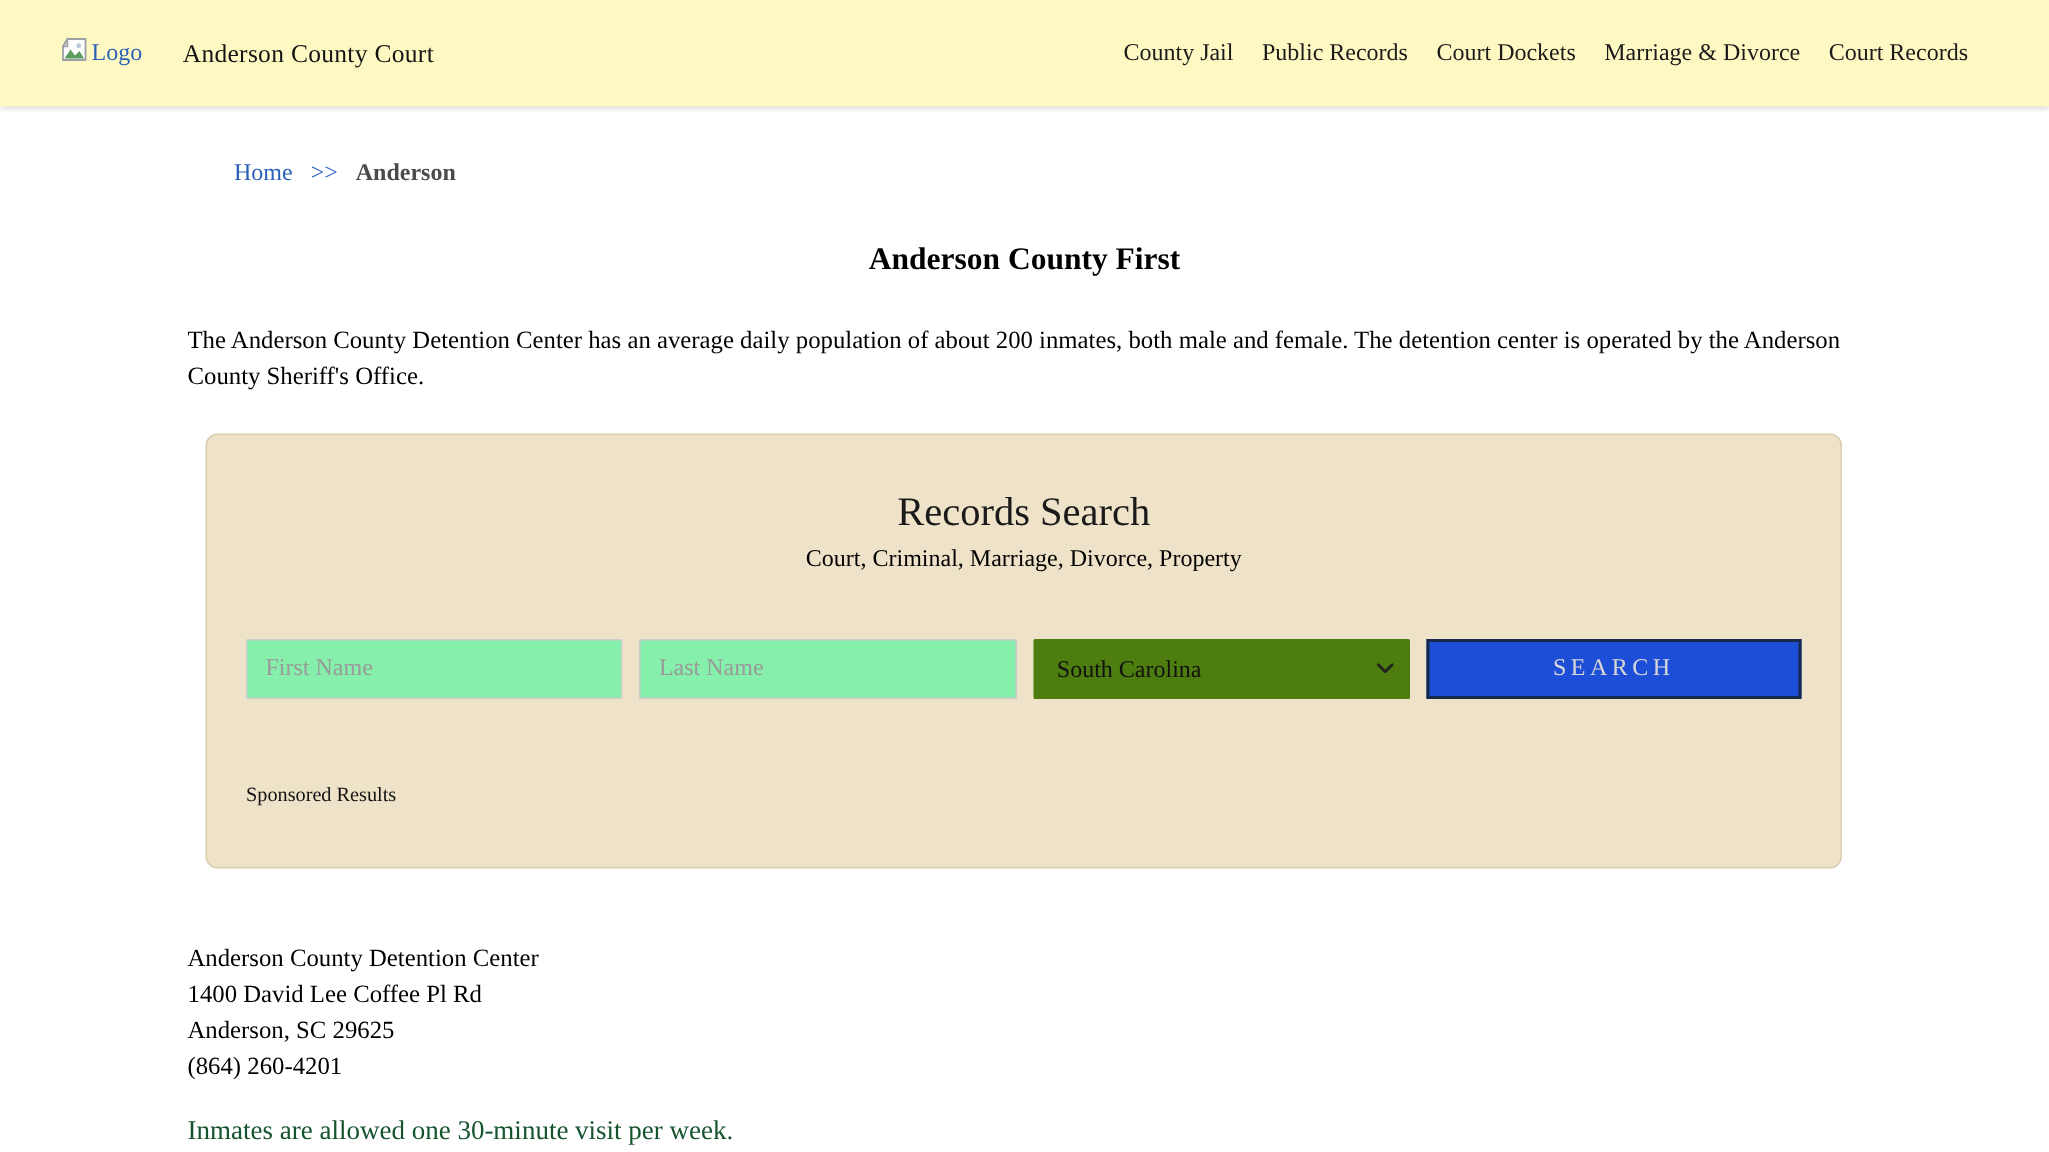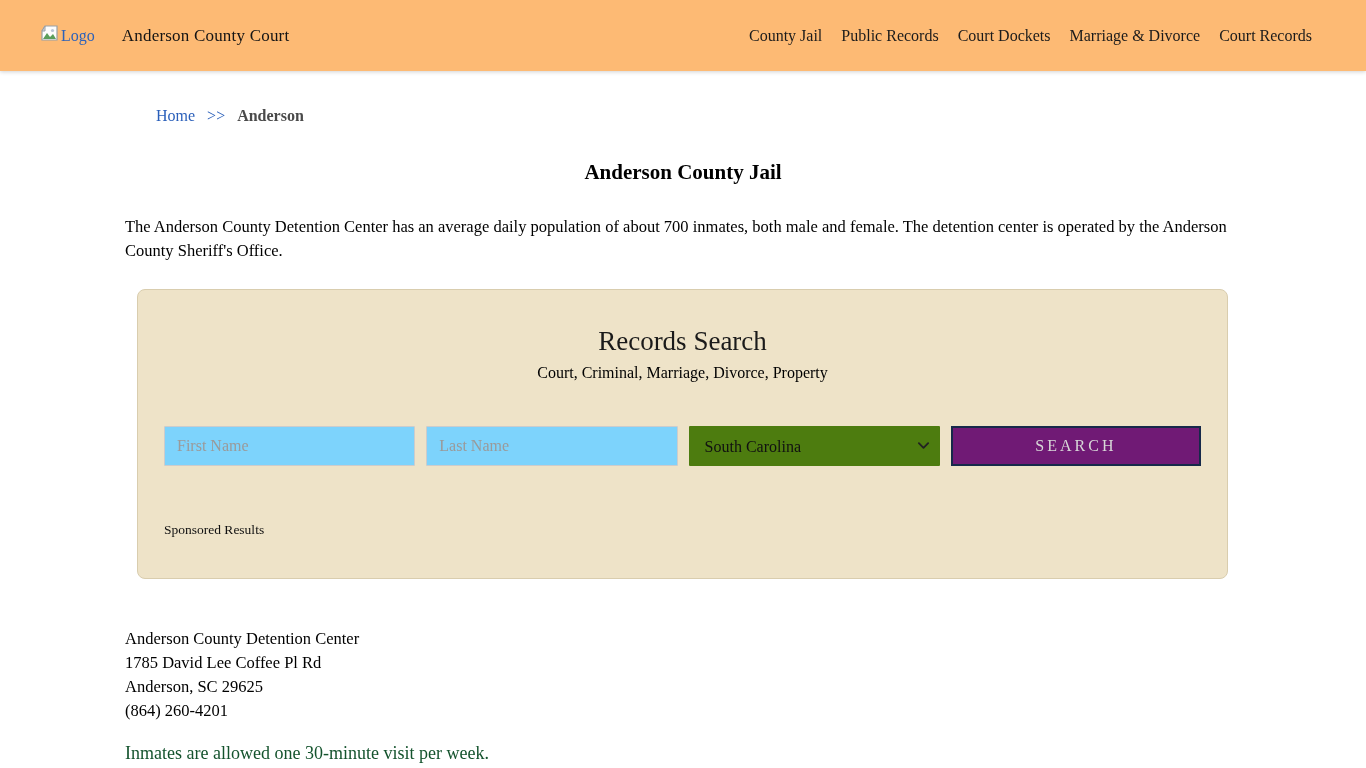--- a/index.html
+++ b/index.html
@@ -7,21 +7,21 @@
     width: 1366px; height: 768px;
     overflow: hidden;
     background: #ffffff;
     font-family: "Liberation Serif", serif;
     color: #111111;
   }
 
   
   .header {
     width: 100%; height: 71px;
-    background: #fdba74;
+    background: #fef9c3;
     display: flex; align-items: center;
     padding: 0 54px 0 40px;
     box-shadow: 0 1px 4px rgba(0,0,0,0.18);
     position: relative; z-index: 2;
   }
   .logo-wrap {
     display: flex; align-items: center;
     cursor: pointer;
   }
   .broken-img { display: inline-block; margin-right: 2px; }
@@ -98,21 +98,21 @@
     margin-top: 7px;
   }
   .form-row {
     margin-top: 44px;
     display: flex;
     gap: 11px;
   }
   .text-input {
     width: 252px; height: 40px;
     border: 1px solid #cccccc;
-    background: #7dd3fc;
+    background: #86efac;
     font-family: "Liberation Serif", serif;
     font-size: 16px;
     padding: 0 12px;
     color: #222222;
     border-radius: 1px;
     outline: none;
   }
   .text-input::placeholder { color: #9a9a9a; }
   .select-wrap { position: relative; width: 252px; height: 40px; }
   .state-select {
@@ -127,21 +127,21 @@
     border-radius: 1px;
     outline: none;
   }
   .select-chevron {
     position: absolute; right: 10px; top: 13px;
     pointer-events: none;
     width: 13px; height: 13px;
   }
   .search-btn {
     width: 251px; height: 40px;
-    background: #701a75;
+    background: #1d4ed8;
     border: 2px solid #16294a;
     color: #d8d8d8;
     font-family: "Liberation Serif", serif;
     font-size: 16px;
     letter-spacing: 3px;
     cursor: pointer;
   }
   .sponsored {
     margin-top: 56px;
     font-size: 13.5px;
@@ -187,23 +187,23 @@
 </div>
 
 <div class="content">
 
   <div class="breadcrumb">
     <a>Home</a>
     <span class="crumb-sep">&gt;&gt;</span>
     <span class="crumb-current">Anderson</span>
   </div>
 
-  <h1 class="page-title">Anderson County Jail</h1>
-
-  <p class="intro">The Anderson County Detention Center has an average daily population of about 700 inmates, both male and female. The detention center is operated by the Anderson County Sheriff's Office.</p>
+  <h1 class="page-title">Anderson County First</h1>
+
+  <p class="intro">The Anderson County Detention Center has an average daily population of about 200 inmates, both male and female. The detention center is operated by the Anderson County Sheriff's Office.</p>
 
   <div class="search-panel">
     <div class="panel-title">Records Search</div>
     <div class="panel-subtitle">Court, Criminal, Marriage, Divorce, Property</div>
 
     <div class="form-row">
       <input class="text-input" type="text" placeholder="First Name" style="">
       <input class="text-input" type="text" placeholder="Last Name" style="">
       <div class="select-wrap">
         <select class="state-select">
@@ -214,20 +214,20 @@
         </svg>
       </div>
       <button class="search-btn">SEARCH</button>
     </div>
 
     <div class="sponsored">Sponsored Results</div>
   </div>
 
   <div class="facility">
     <div>Anderson County Detention Center</div>
-    <div>1785 David Lee Coffee Pl Rd</div>
+    <div>1400 David Lee Coffee Pl Rd</div>
     <div>Anderson, SC 29625</div>
     <div>(864) 260-4201</div>
   </div>
 
   <p class="visit-note">Inmates are allowed one 30-minute visit per week.</p>
 
 </div>
 
 </body></html>

